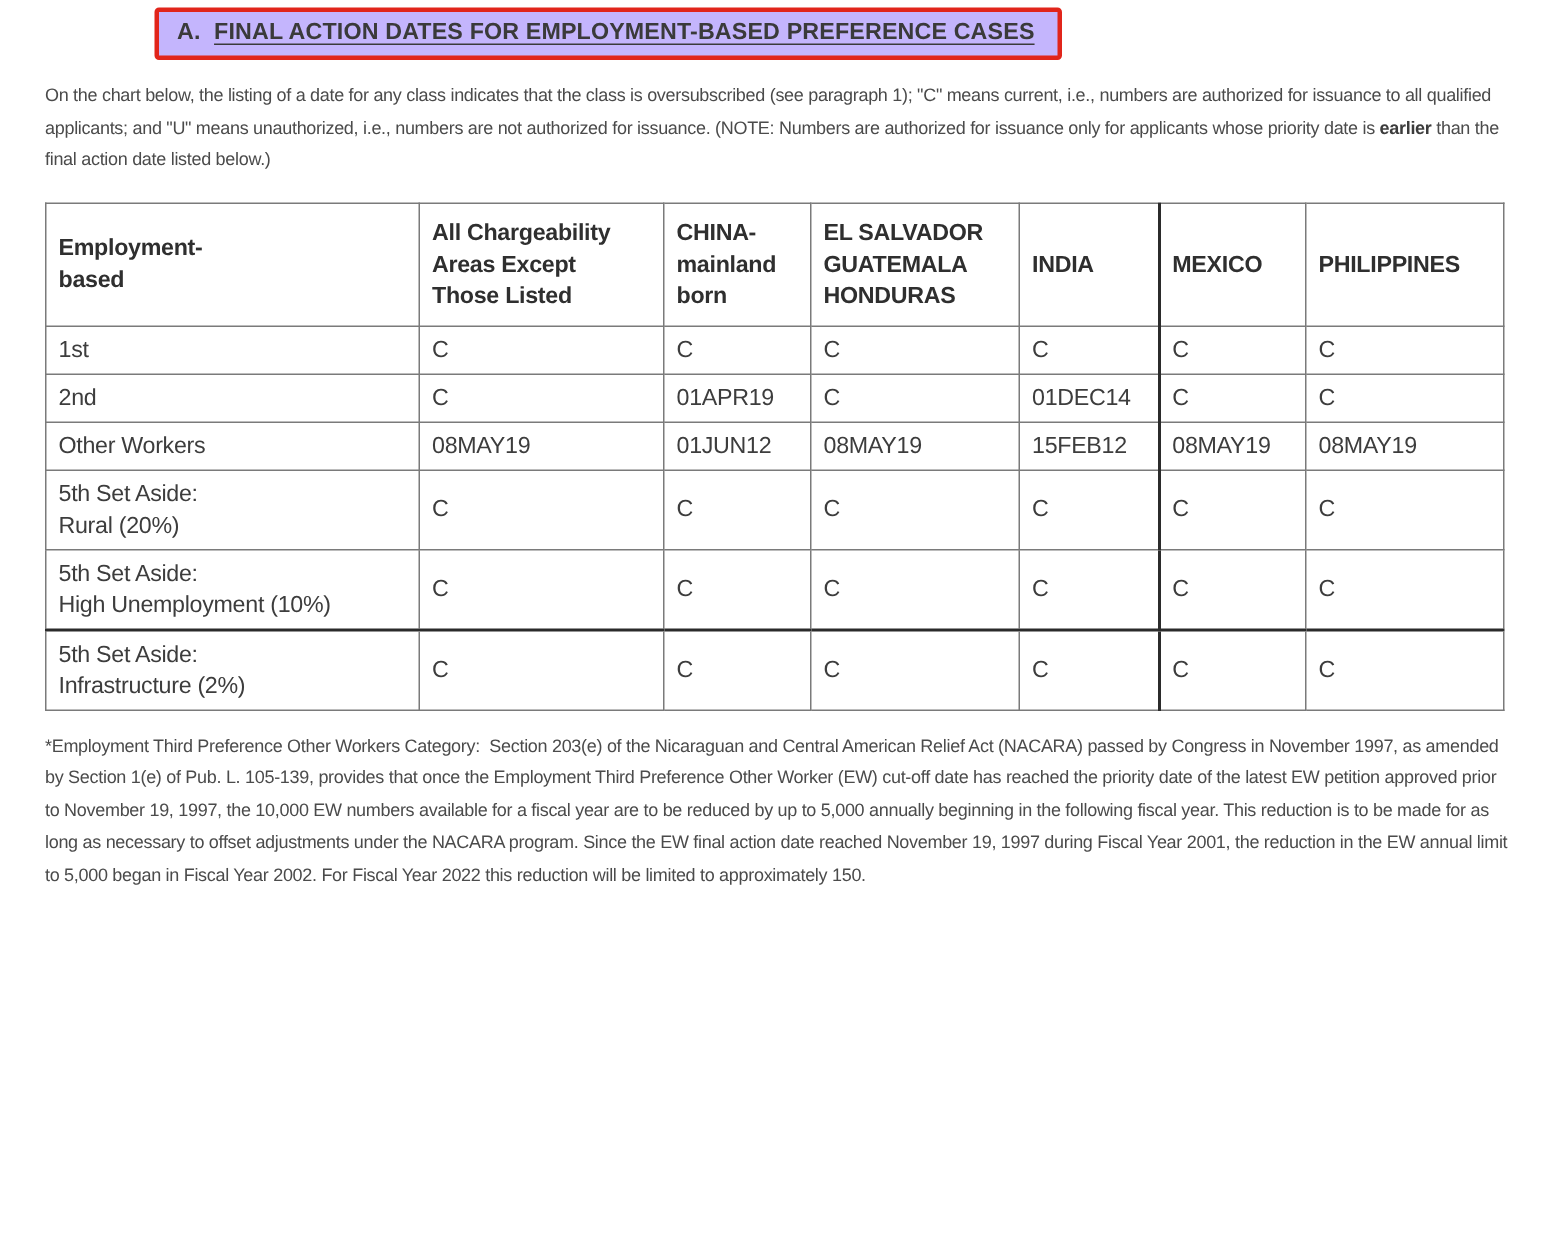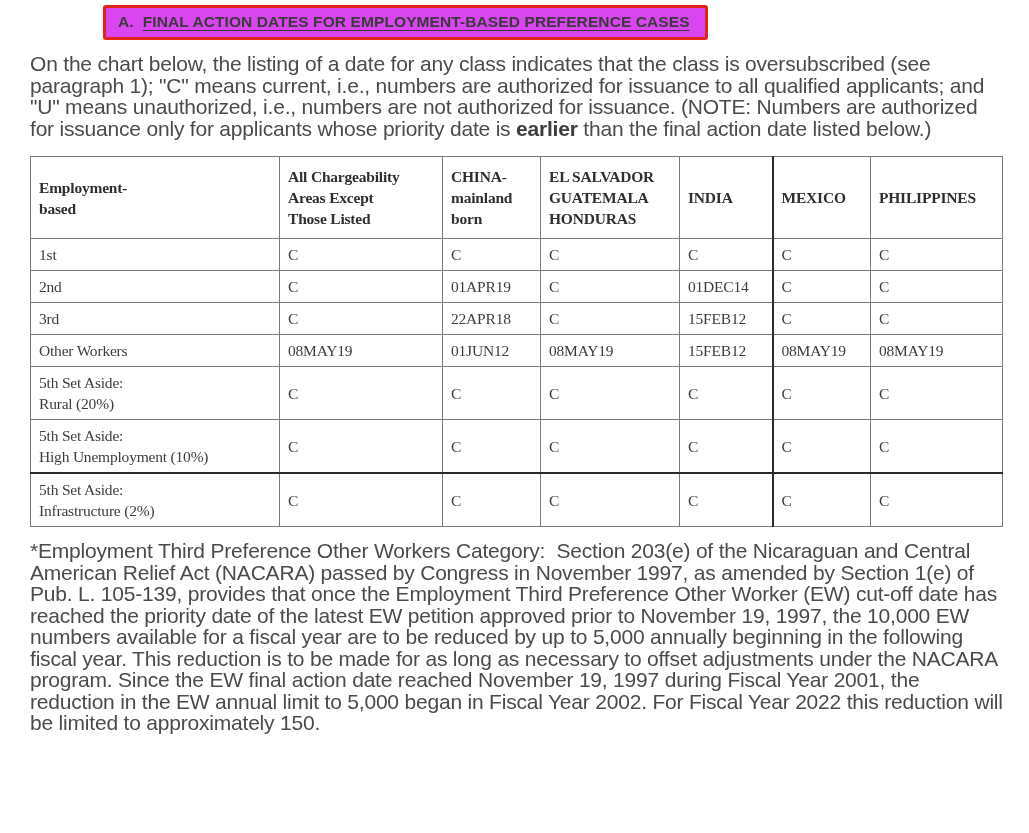--- a/index.html
+++ b/index.html
@@ -12,51 +12,50 @@
     overflow: hidden;
   }
 
   
   .title-box {
     display: inline-block;
     margin: 5px 0 0 103px;
     border: 3px solid #e1251b;
     border-radius: 3px;
     padding: 5px 15px 6px 12px;
-    background: #d946ef;
+    background: #c4b5fd;
   }
   .title-text {
     font-weight: bold;
     font-size: 15.5px;
     letter-spacing: 0.1px;
     color: #3a3a3a;
     white-space: nowrap;
   }
   .title-prefix { margin-right: 9px; }
   .title-main { text-decoration: underline; text-underline-offset: 3px; }
 
   
   .para {
     margin: 13px 24px 0 30px;
-    font-size: 21px;
+    font-size: 12px;
     line-height: 21.5px;
     letter-spacing: -0.2px;
     color: #4b4b4b;
   }
   .para b { color: #3c3c3c; }
 
   
   table {
     border-collapse: collapse;
     table-layout: fixed;
     width: 972px;
     margin: 17px 0 0 30px;
     font-size: 15.5px;
     letter-spacing: -0.2px;
-    font-family: Liberation Serif, serif;
   }
   th, td {
     border: 1px solid #7a7a7a;
     text-align: left;
     vertical-align: middle;
     white-space: pre-line;
     line-height: 21px;
     padding: 5px 8px;
   }
   th {
@@ -126,29 +125,20 @@
       <tr>
         <td>2nd</td>
         <td>C</td>
         <td>01APR19</td>
         <td>C</td>
         <td>01DEC14</td>
         <td class="thick-left">C</td>
         <td>C</td>
       </tr>
       <tr>
-        <td>3rd</td>
-        <td>C</td>
-        <td>22APR18</td>
-        <td>C</td>
-        <td>15FEB12</td>
-        <td class="thick-left">C</td>
-        <td>C</td>
-      </tr>
-      <tr>
         <td>Other Workers</td>
         <td>08MAY19</td>
         <td>01JUN12</td>
         <td>08MAY19</td>
         <td>15FEB12</td>
         <td class="thick-left">08MAY19</td>
         <td>08MAY19</td>
       </tr>
       <tr>
         <td>5th Set Aside:

